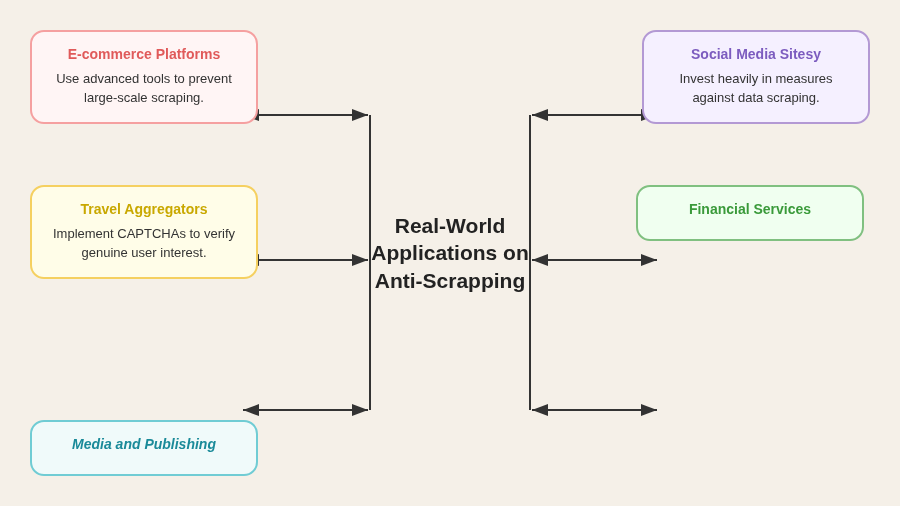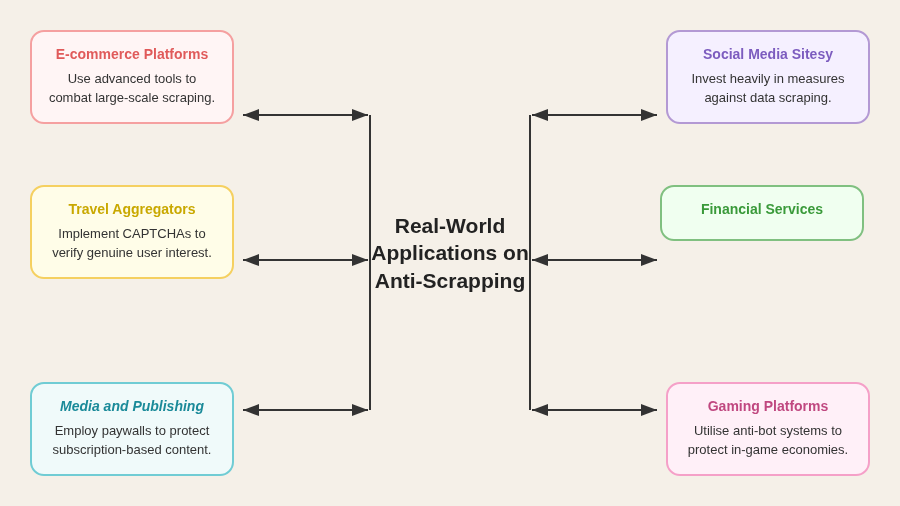--- a/index.html
+++ b/index.html
@@ -17,21 +17,21 @@
       width: 900px;
       height: 506px;
       position: relative;
     }
 
     
     .card {
       position: absolute;
       border-radius: 14px;
       padding: 14px 16px;
-      width: 204px;
+      width: 228px;
       text-align: center;
       background: white;
     }
 
     .card-title {
       font-weight: 800;
       font-size: 14px;
       margin-bottom: 8px;
     }
 
@@ -149,44 +149,39 @@
 
     <line x1="532" y1="410" x2="657" y2="410" stroke="#333" stroke-width="2" marker-end="url(#arrowhead-right)" marker-start="url(#arrowhead-left)"></line>
 
     <line x1="370" y1="115" x2="370" y2="410" stroke="#333" stroke-width="2"></line>
 
     <line x1="530" y1="115" x2="530" y2="410" stroke="#333" stroke-width="2"></line>
   </svg>
 
   <div class="card card-ecommerce">
     <div class="card-title">E-commerce Platforms</div>
-    <div class="card-body">Use advanced tools to combat large-scale scraping.</div>
+    <div class="card-body">Use advanced tools to prevent large-scale scraping.</div>
   </div>
 
   <div class="card card-social">
     <div class="card-title">Social Media Sitesy</div>
     <div class="card-body">Invest heavily in measures against data scraping.</div>
   </div>
 
   <div class="card card-travel">
     <div class="card-title">Travel Aggregators</div>
     <div class="card-body">Implement CAPTCHAs to verify genuine user interest.</div>
   </div>
 
   <div class="card card-financial">
     <div class="card-title">Financial Services</div>
   </div>
 
   <div class="card card-media">
     <div class="card-title">Media and Publishing</div>
-    <div class="card-body">Employ paywalls to protect subscription-based content.</div>
   </div>
 
-  <div class="card card-gaming">
-    <div class="card-title">Gaming Platforms</div>
-    <div class="card-body">Utilise anti-bot systems to protect in-game economies.</div>
-  </div>
 
   <div class="center-box">
     <div class="center-title">Real-World Applications on Anti-Scrapping</div>
   </div>
 
 </div>
 
 </body></html>

